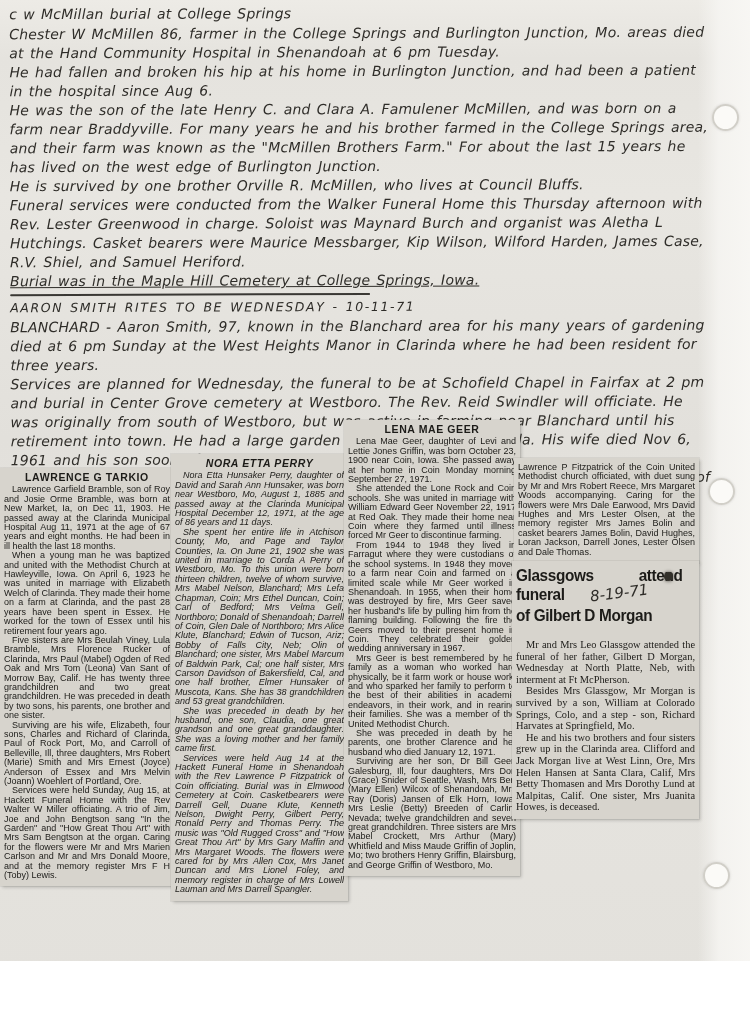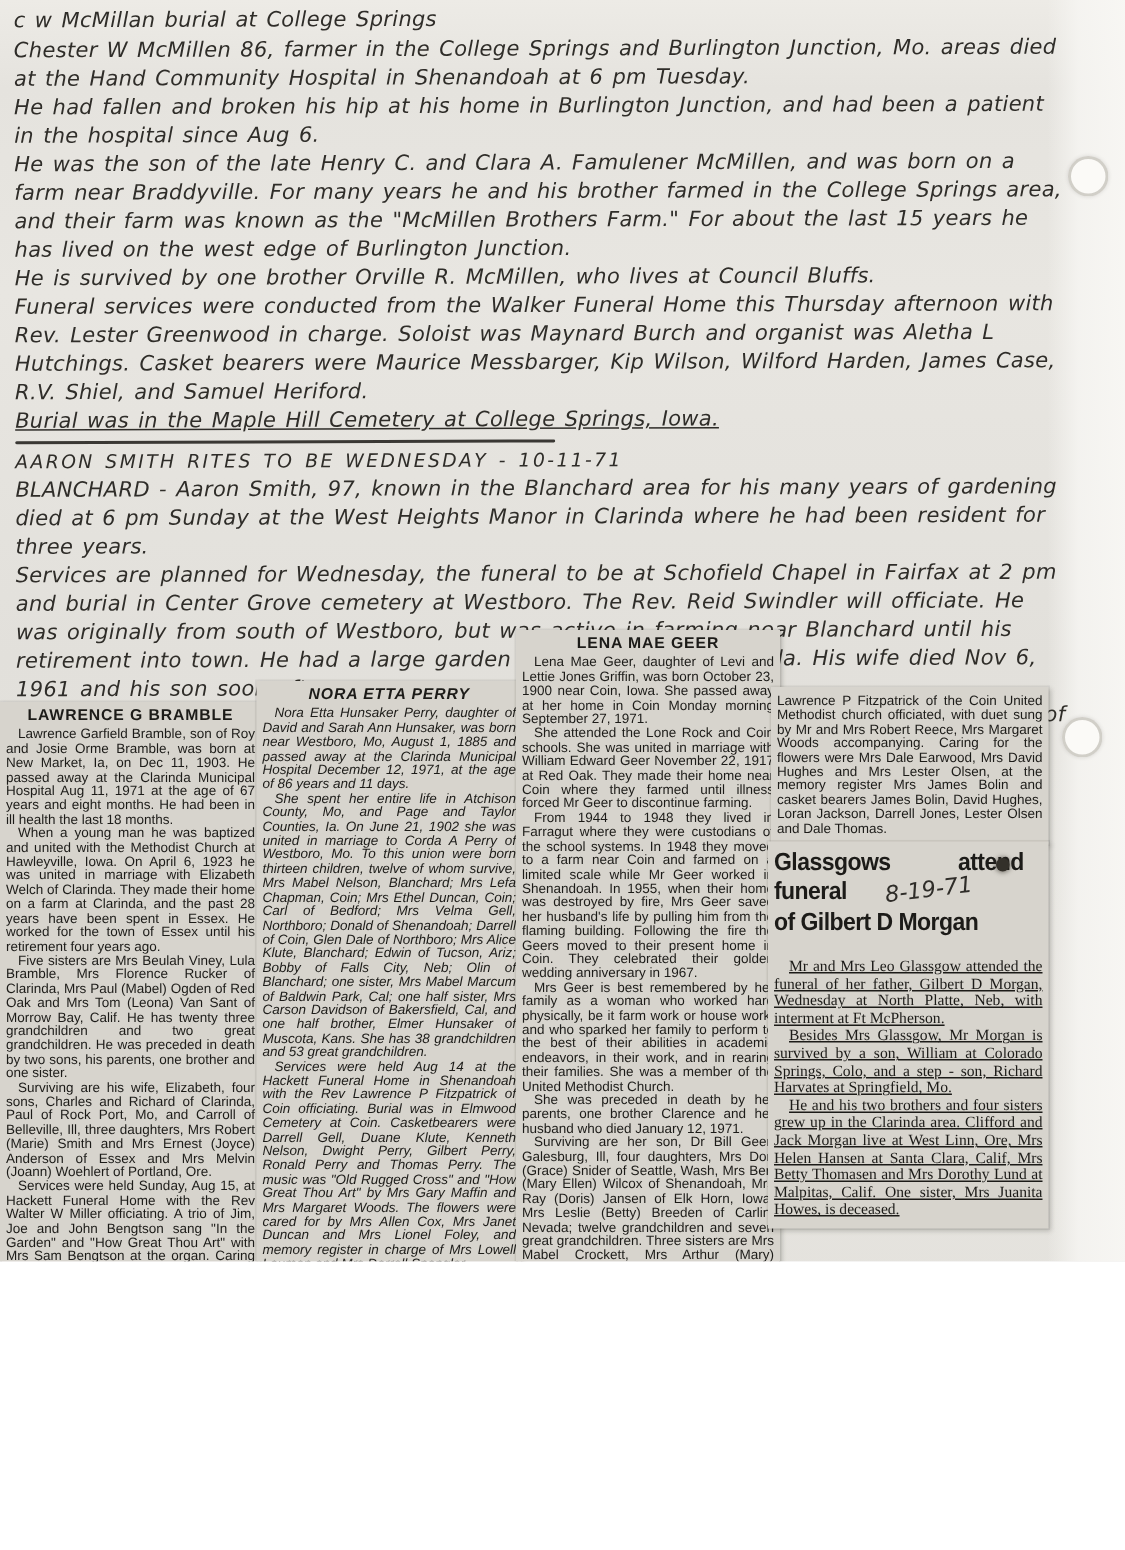--- a/index.html
+++ b/index.html
@@ -1,16 +1,16 @@
 <!DOCTYPE html>
 <html><head>
 <meta charset="utf-8">
 <style>
   html,body{margin:0;padding:0;background:#ffffff;}
-  .scan{position:relative;width:750px;height:841px;background:#e5e5e5;overflow:hidden;
+  .scan{position:relative;width:750px;height:961px;background:#84cc16;overflow:hidden;
         font-family:"Liberation Sans",sans-serif;}
   .page{position:absolute;left:0;top:0;width:750px;height:975px;
         background:linear-gradient(180deg,#edebe6 0%,#e5e3de 6%,#e8e6e1 20%,#e2e0db 45%,#e6e4df 70%,#e3e1dc 100%);}
   .page::after{content:"";position:absolute;left:698px;top:0;width:52px;height:100%;
         background:linear-gradient(90deg,rgba(246,245,242,0) 0%,rgba(246,245,242,.85) 40%,rgba(249,248,245,.9) 100%);}
   .page-edge{position:absolute;left:0;top:974px;width:750px;height:2px;background:#34332f;border-radius:2px;z-index:6;}
   .hole{position:absolute;width:27px;height:27px;border-radius:50%;background:#fbfaf7;z-index:7;
         box-shadow:inset 0 0 0 2px rgba(175,172,163,.55), 0 0 3px rgba(0,0,0,.12);}
   
   .hw{position:absolute;left:10px;top:4px;width:702px;color:#2f2d29;
@@ -29,21 +29,21 @@
   .clip p.noindent{text-indent:0;}
   .clip h3{margin:0 0 3px;text-align:center;font-size:10.5px;letter-spacing:.6px;font-weight:bold;}
   .clip-glassgow{font-family:"Liberation Serif",serif;font-size:10.4px;line-height:11.6px;}
   .clip-glassgow p{text-indent:10px;margin:0;}
   .gl-headline{font-family:"Liberation Sans",sans-serif;font-weight:bold;font-size:16.5px;line-height:19px;
         letter-spacing:-.4px;transform:scaleX(.93);transform-origin:left;margin:0 0 2px;}
   .hw-date{position:absolute;left:78px;top:27px;color:#2f2d29;font-family:"DejaVu Sans",sans-serif;
         font-style:italic;font-size:15px;transform:rotate(-7deg);z-index:4;}
   .ink-spot{position:absolute;left:152px;top:11px;width:9px;height:9px;border-radius:50%;
         background:#33302a;box-shadow:0 0 3px 1px rgba(51,48,42,.5);}
-  .gl-body{margin-top:14px;text-decoration:underline;}
+  .gl-body{margin-top:14px;}
 </style>
 </head>
 <body>
 
 <div class="scan">
   <div class="page"></div>
 
   <div class="hw">
     <p class="hw-title">c w McMillan burial at College Springs</p>
     <p>Chester W McMillen 86, farmer in the College Springs and Burlington Junction, Mo. areas died at the Hand Community Hospital in Shenandoah at 6 pm Tuesday.</p>
@@ -53,32 +53,33 @@
     <p>Funeral services were conducted from the Walker Funeral Home this Thursday afternoon with Rev. Lester Greenwood in charge. Soloist was Maynard Burch and organist was Aletha L Hutchings. Casket bearers were Maurice Messbarger, Kip Wilson, Wilford Harden, James Case, R.V. Shiel, and Samuel Heriford.</p>
     <p class="underlined">Burial was in the Maple Hill Cemetery at College Springs, Iowa.</p>
     <div class="hand-rule"></div>
     <p class="hw-heading">AARON SMITH RITES TO BE WEDNESDAY  -  10-11-71</p>
     <p>BLANCHARD - Aaron Smith, 97, known in the Blanchard area for his many years of gardening died at 6 pm Sunday at the West Heights Manor in Clarinda where he had been resident for three years.</p>
     <p>Services are planned for Wednesday, the funeral to be at Schofield Chapel in Fairfax at 2 pm and burial in Center Grove cemetery at Westboro. The Rev. Reid Swindler will officiate. He was originally from south of Westboro, but was active in farming near Blanchard until his retirement into town. He had a large garden until he went to Clarinda. His wife died Nov 6, 1961 and his son soon after.</p>
     <p>He has a step-daughter, Mrs Alfa Macrander of College Springs, two brothers, Russell Smith of TARKIO and Lewis Smith of Maryville, and five grandchildren.</p>
   </div>
 
   <div class="clip" style="left:0px;top:468px;width:166px;">
-    <h3>LAWRENCE G BRAMBLE</h3>
+    <h3>LAWRENCE G TARKIO</h3>
     <p>Lawrence Garfield Bramble, son of Roy and Josie Orme Bramble, was born at New Market, Ia, on Dec 11, 1903. He passed away at the Clarinda Municipal Hospital Aug 11, 1971 at the age of 67 years and eight months. He had been in ill health the last 18 months.</p>
     <p>When a young man he was baptized and united with the Methodist Church at Hawleyville, Iowa. On April 6, 1923 he was united in marriage with Elizabeth Welch of Clarinda. They made their home on a farm at Clarinda, and the past 28 years have been spent in Essex. He worked for the town of Essex until his retirement four years ago.</p>
     <p>Five sisters are Mrs Beulah Viney, Lula Bramble, Mrs Florence Rucker of Clarinda, Mrs Paul (Mabel) Ogden of Red Oak and Mrs Tom (Leona) Van Sant of Morrow Bay, Calif. He has twenty three grandchildren and two great grandchildren. He was preceded in death by two sons, his parents, one brother and one sister.</p>
     <p>Surviving are his wife, Elizabeth, four sons, Charles and Richard of Clarinda, Paul of Rock Port, Mo, and Carroll of Belleville, Ill, three daughters, Mrs Robert (Marie) Smith and Mrs Ernest (Joyce) Anderson of Essex and Mrs Melvin (Joann) Woehlert of Portland, Ore.</p>
     <p>Services were held Sunday, Aug 15, at Hackett Funeral Home with the Rev Walter W Miller officiating. A trio of Jim, Joe and John Bengtson sang "In the Garden" and "How Great Thou Art" with Mrs Sam Bengtson at the organ. Caring for the flowers were Mr and Mrs Marien Carlson and Mr and Mrs Donald Moore, and at the memory register Mrs F H (Toby) Lewis.</p>
   </div>
 
   <div class="clip" style="left:171px;top:454px;width:169px;font-style:italic;">
     <h3>NORA ETTA PERRY</h3>
     <p>Nora Etta Hunsaker Perry, daughter of David and Sarah Ann Hunsaker, was born near Westboro, Mo, August 1, 1885 and passed away at the Clarinda Municipal Hospital December 12, 1971, at the age of 86 years and 11 days.</p>
     <p>She spent her entire life in Atchison County, Mo, and Page and Taylor Counties, Ia. On June 21, 1902 she was united in marriage to Corda A Perry of Westboro, Mo. To this union were born thirteen children, twelve of whom survive, Mrs Mabel Nelson, Blanchard; Mrs Lefa Chapman, Coin; Mrs Ethel Duncan, Coin; Carl of Bedford; Mrs Velma Gell, Northboro; Donald of Shenandoah; Darrell of Coin, Glen Dale of Northboro; Mrs Alice Klute, Blanchard; Edwin of Tucson, Ariz; Bobby of Falls City, Neb; Olin of Blanchard; one sister, Mrs Mabel Marcum of Baldwin Park, Cal; one half sister, Mrs Carson Davidson of Bakersfield, Cal, and one half brother, Elmer Hunsaker of Muscota, Kans. She has 38 grandchildren and 53 great grandchildren.</p>
+    <p>She was preceded in death by her husband, one son, Claudia, one great grandson and one great granddaughter. She was a loving mother and her family came first.</p>
     <p>Services were held Aug 14 at the Hackett Funeral Home in Shenandoah with the Rev Lawrence P Fitzpatrick of Coin officiating. Burial was in Elmwood Cemetery at Coin. Casketbearers were Darrell Gell, Duane Klute, Kenneth Nelson, Dwight Perry, Gilbert Perry, Ronald Perry and Thomas Perry. The music was "Old Rugged Cross" and "How Great Thou Art" by Mrs Gary Maffin and Mrs Margaret Woods. The flowers were cared for by Mrs Allen Cox, Mrs Janet Duncan and Mrs Lionel Foley, and memory register in charge of Mrs Lowell Lauman and Mrs Darrell Spangler.</p>
   </div>
 
   <div class="clip" style="left:344px;top:420px;width:168px;">
     <h3>LENA MAE GEER</h3>
     <p>Lena Mae Geer, daughter of Levi and Lettie Jones Griffin, was born October 23, 1900 near Coin, Iowa. She passed away at her home in Coin Monday morning September 27, 1971.</p>
     <p>She attended the Lone Rock and Coin schools. She was united in marriage with William Edward Geer November 22, 1917 at Red Oak. They made their home near Coin where they farmed until illness forced Mr Geer to discontinue farming.</p>
     <p>From 1944 to 1948 they lived in Farragut where they were custodians of the school systems. In 1948 they moved to a farm near Coin and farmed on a limited scale while Mr Geer worked in Shenandoah. In 1955, when their home was destroyed by fire, Mrs Geer saved her husband's life by pulling him from the flaming building. Following the fire the Geers moved to their present home in Coin. They celebrated their golden wedding anniversary in 1967.</p>
     <p>Mrs Geer is best remembered by her family as a woman who worked hard physically, be it farm work or house work, and who sparked her family to perform to the best of their abilities in academic endeavors, in their work, and in rearing their families. She was a member of the United Methodist Church.</p>
     <p>She was preceded in death by her parents, one brother Clarence and her husband who died January 12, 1971.</p>

